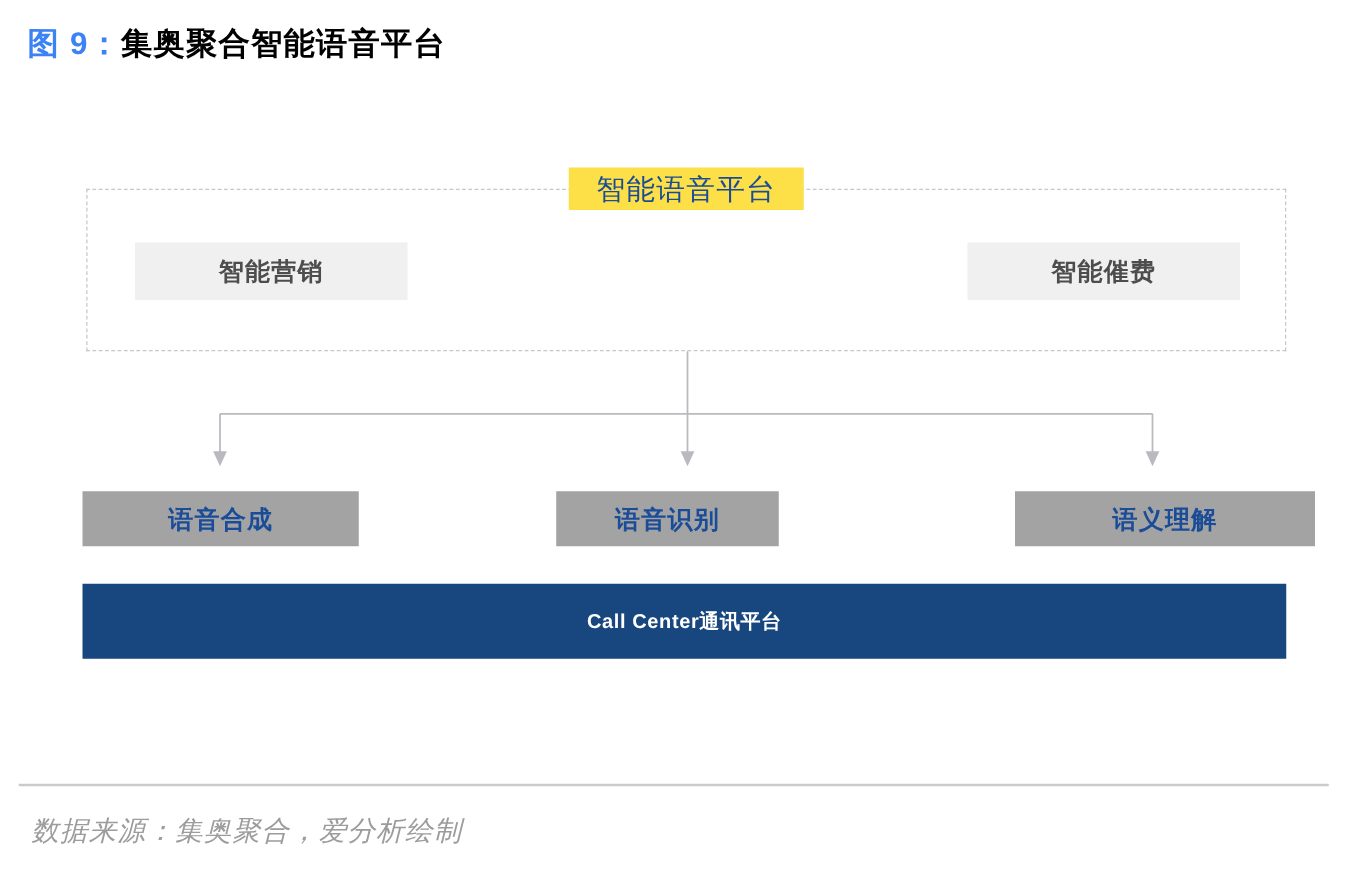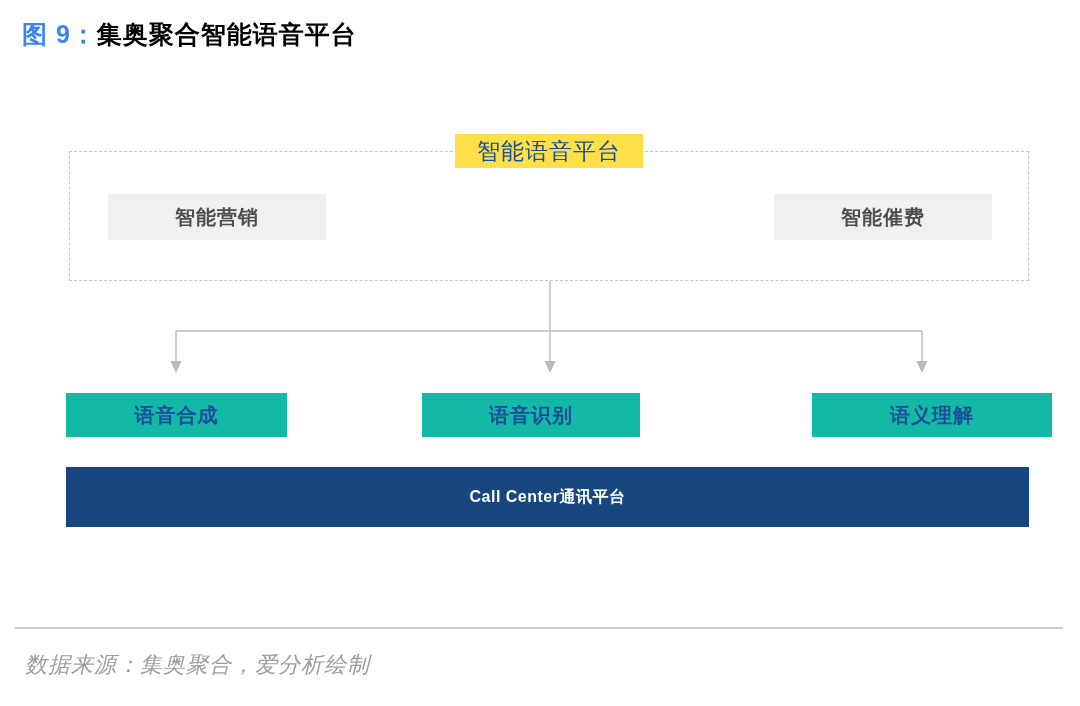--- a/index.html
+++ b/index.html
@@ -80,31 +80,31 @@
     width: 1080px;
     height: 706px;
     pointer-events: none;
   }
 
   
   .cap-box {
     position: absolute;
     top: 393px;
     height: 44px;
-    background: #14b8a6;
+    background: #a3a3a3;
     color: #1a4c98;
     font-size: 20px;
     font-weight: 700;
     letter-spacing: 1px;
     display: flex;
     align-items: center;
     justify-content: center;
   }
   .cap-1 { left: 66px;  width: 221px; }
-  .cap-2 { left: 422px; width: 218px; }
+  .cap-2 { left: 445px; width: 178px; }
   .cap-3 { left: 812px; width: 240px; }
 
   
   .base-bar {
     position: absolute;
     left: 66px;
     top: 467px;
     width: 963px;
     height: 60px;
     background: #17477e;

